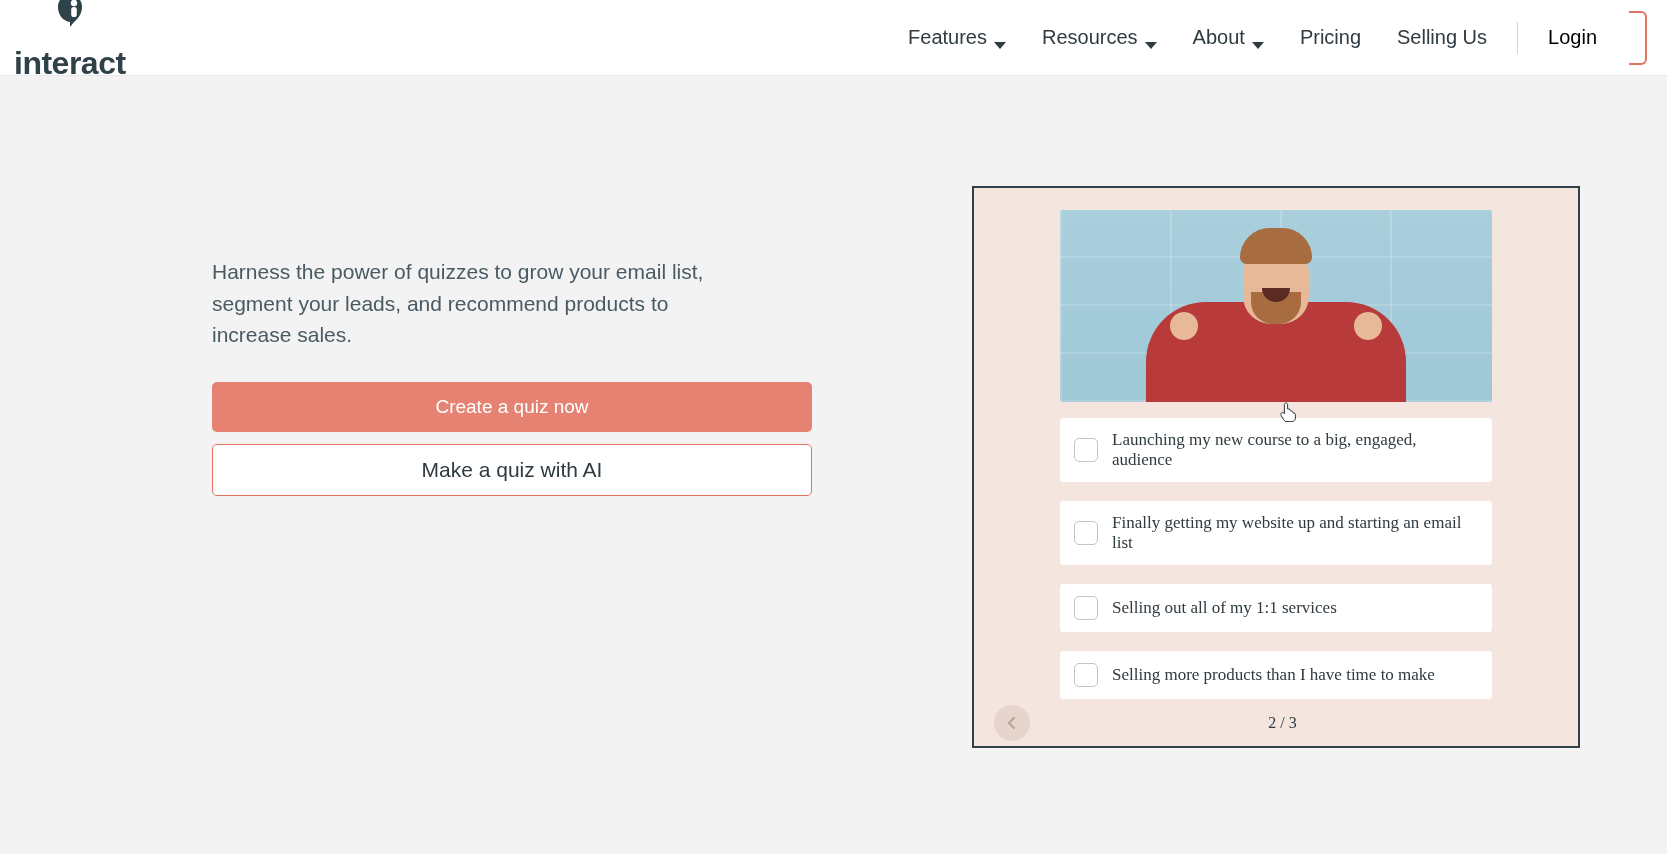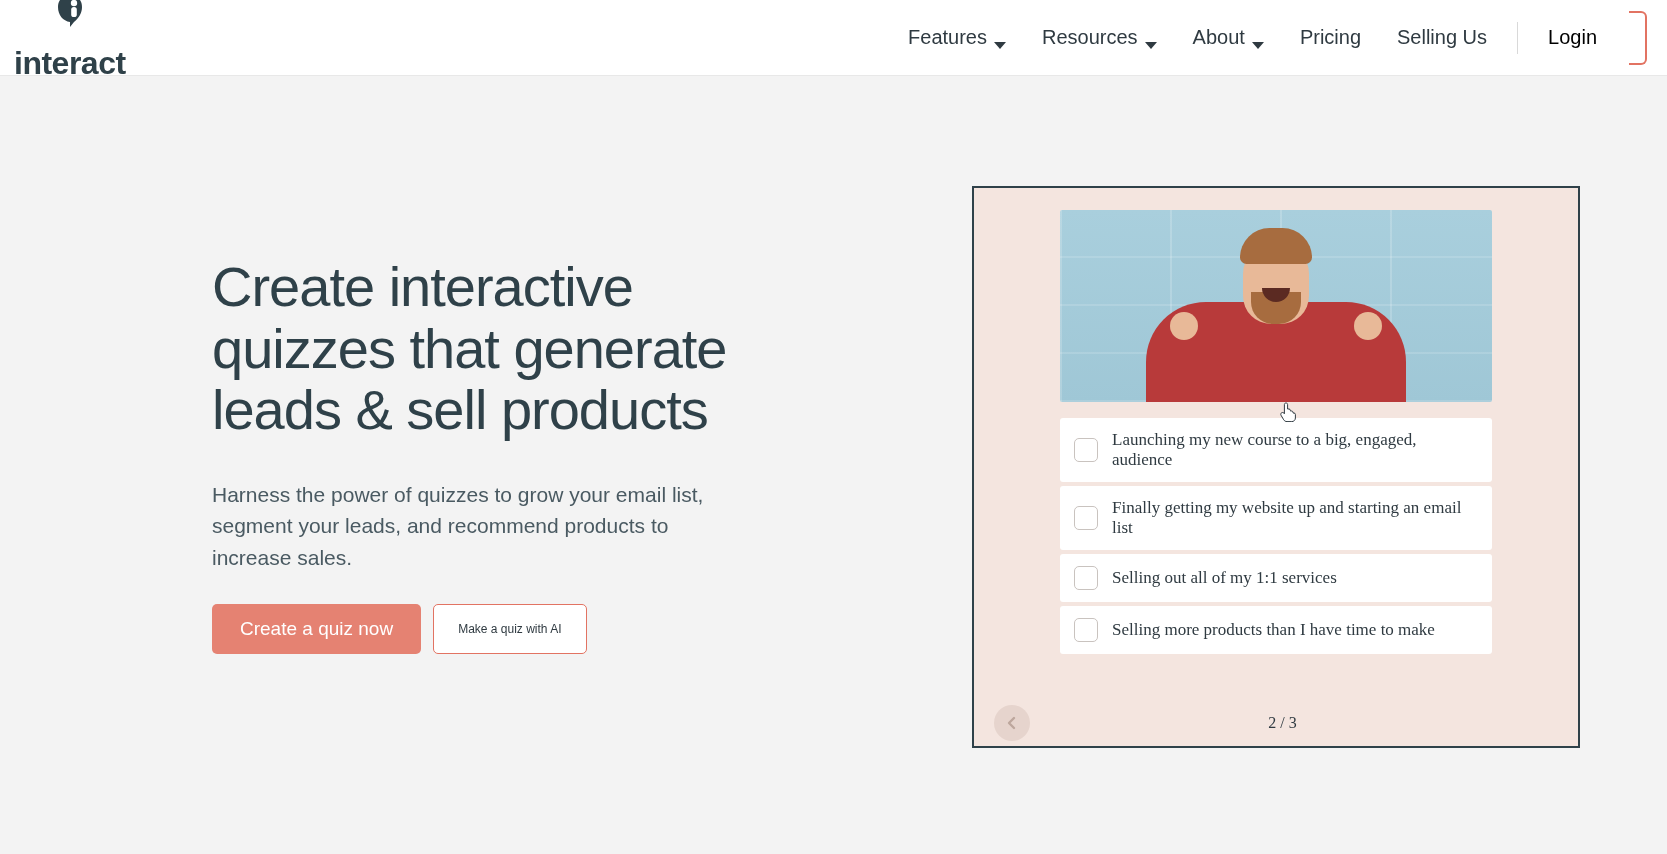--- a/index.html
+++ b/index.html
@@ -99,36 +99,37 @@
   .subhead {
     font-size: 21px;
     line-height: 1.5;
     color: #4a5a62;
     margin-bottom: 31px;
     max-width: 500px;
   }
   .cta-row {
     display: flex;
     gap: 12px;
+    flex-direction: column;
   }
   .btn-primary {
     background: #e58272;
     color: #fff;
     border: none;
     font-size: 19px;
     padding: 14px 28px;
     border-radius: 5px;
     cursor: pointer;
     font-weight: 400;
   }
   .btn-secondary {
     background: #fff;
     color: #2f3a41;
     border: 1.5px solid #e27362;
-    font-size: 12px;
+    font-size: 21px;
     padding: 13px 24px;
     border-radius: 5px;
     cursor: pointer;
   }
 
   .quiz-card {
     width: 608px;
     height: 562px;
     border: 2px solid #2f4149;
     background: #f4e5df;
@@ -223,21 +224,21 @@
     top: 214px;
     left: 50%;
     transform: translateX(4px);
     width: 16px;
     height: 20px;
     z-index: 4;
   }
   .quiz-options {
     display: flex;
     flex-direction: column;
-    gap: 4px;
+    gap: 19px;
     margin: 0 auto;
     width: 432px;
   }
   .quiz-option {
     background: #fff;
     border-radius: 3px;
     padding: 12px 14px;
     display: flex;
     align-items: center;
     gap: 14px;
@@ -316,21 +317,20 @@
       <span>Selling Us</span>
     </div>
     <div class="nav-divider"></div>
     <div class="nav-login">Login</div>
     <div class="nav-right-edge"></div>
   </nav>
 </header>
 
 <main class="main">
   <div class="left">
-    <h1 class="headline">Create interactive quizzes that generate leads &amp; sell products</h1>
     <p class="subhead">Harness the power of quizzes to grow your email list, segment your leads, and recommend products to increase sales.</p>
     <div class="cta-row">
       <button class="btn-primary">Create a quiz now</button>
       <button class="btn-secondary">Make a quiz with AI</button>
     </div>
   </div>
 
   <div class="quiz-card">
 
     <div class="quiz-image">

